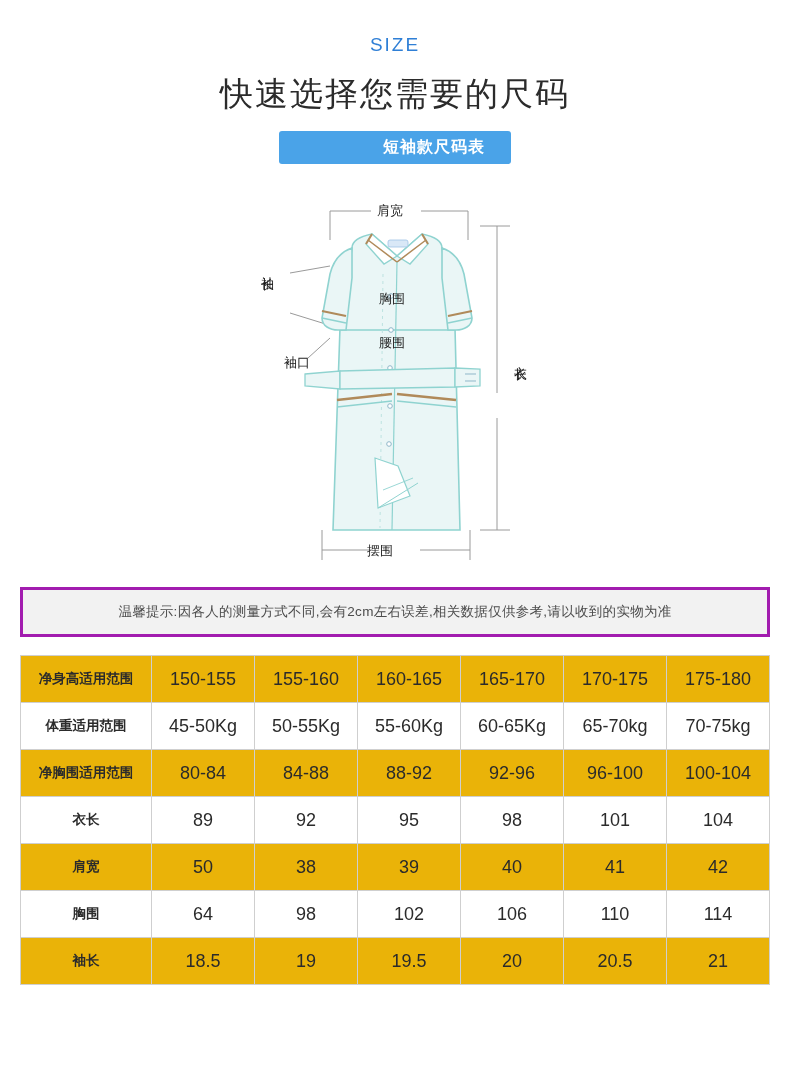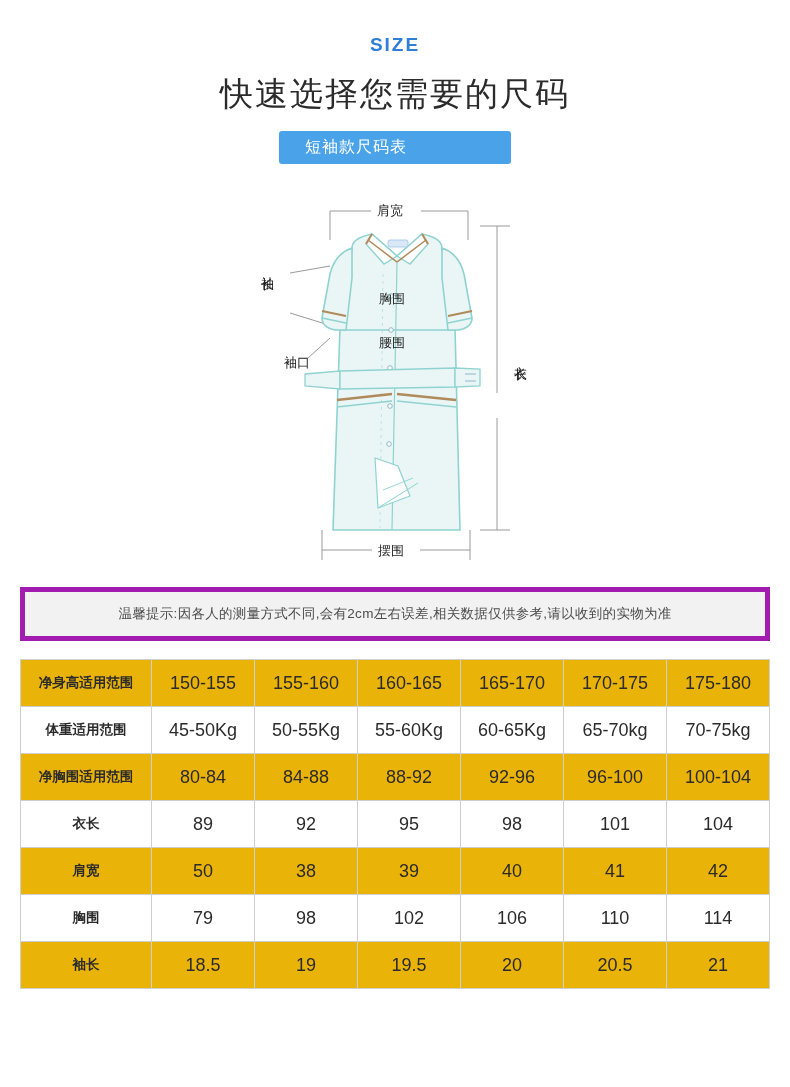--- a/index.html
+++ b/index.html
@@ -20,21 +20,21 @@
     height: 1087px;
   }
 
   
   .header {
     text-align: center;
     padding-top: 34px;
   }
   .eyebrow {
     font-size: 19px;
-    font-weight: bold;
+    font-weight: normal;
     letter-spacing: 2px;
     color: #2f7fd6;
   }
   .main-title {
     margin-top: 16px;
     font-size: 33px;
     color: #2b2b2b;
     letter-spacing: 2px;
     font-weight: normal;
   }
@@ -44,21 +44,22 @@
     justify-content: center;
   }
   .pill {
     background: #4aa3e8;
     color: #ffffff;
     font-size: 16px;
     letter-spacing: 1px;
     padding: 6px 26px;
     border-radius: 3px;
     min-width: 180px;
-    text-align: left;
+    text-align: right;
+    font-weight: bold;
   }
 
   
   .diagram {
     position: relative;
     width: 790px;
     height: 395px;
     margin-top: 14px;
   }
   .diagram svg {
@@ -73,21 +74,21 @@
   .dlabel.vertical {
     writing-mode: vertical-rl;
     text-orientation: upright;
     letter-spacing: 1px;
   }
 
   
   .notice {
     margin: 14px 20px 0 20px;
     background: #f2f2f2;
-    border: 5px solid #a21caf;
+    border: 3px solid #a21caf;
     height: 44px;
     line-height: 44px;
     text-align: center;
     font-size: 13.5px;
     color: #4c4c4c;
     letter-spacing: 0.3px;
   }
 
   
   .table-wrap {
@@ -213,21 +214,21 @@
         <path d="M383 312 L413 300" stroke="#8fd3d0" stroke-width="0.9"></path>
       </g>
     </svg>
 
     <div class="dlabel" style="left:377px; top:24px;">肩宽</div>
     <div class="dlabel vertical" style="left:258px; top:88px;">袖长</div>
     <div class="dlabel" style="left:379px; top:112px;">胸围</div>
     <div class="dlabel" style="left:379px; top:156px;">腰围</div>
     <div class="dlabel" style="left:284px; top:176px;">袖口</div>
     <div class="dlabel vertical" style="left:511px; top:178px;">衣长</div>
-    <div class="dlabel" style="left:378px; top:364px;">摆围</div>
+    <div class="dlabel" style="left:367px; top:364px;">摆围</div>
   </div>
 
   <div class="notice">温馨提示:因各人的测量方式不同,会有2cm左右误差,相关数据仅供参考,请以收到的实物为准</div>
 
   <div class="table-wrap">
     <table class="size-table">
       <tbody>
 
         <tr class="shaded">
           <td class="rowhead">净身高适用范围</td>
@@ -274,21 +275,21 @@
           <td>50</td>
           <td>38</td>
           <td>39</td>
           <td>40</td>
           <td>41</td>
           <td>42</td>
         </tr>
 
         <tr>
           <td class="rowhead">胸围</td>
-          <td>79</td>
+          <td>64</td>
           <td>98</td>
           <td>102</td>
           <td>106</td>
           <td>110</td>
           <td>114</td>
         </tr>
 
         <tr class="shaded">
           <td class="rowhead">袖长</td>
           <td>18.5</td>

